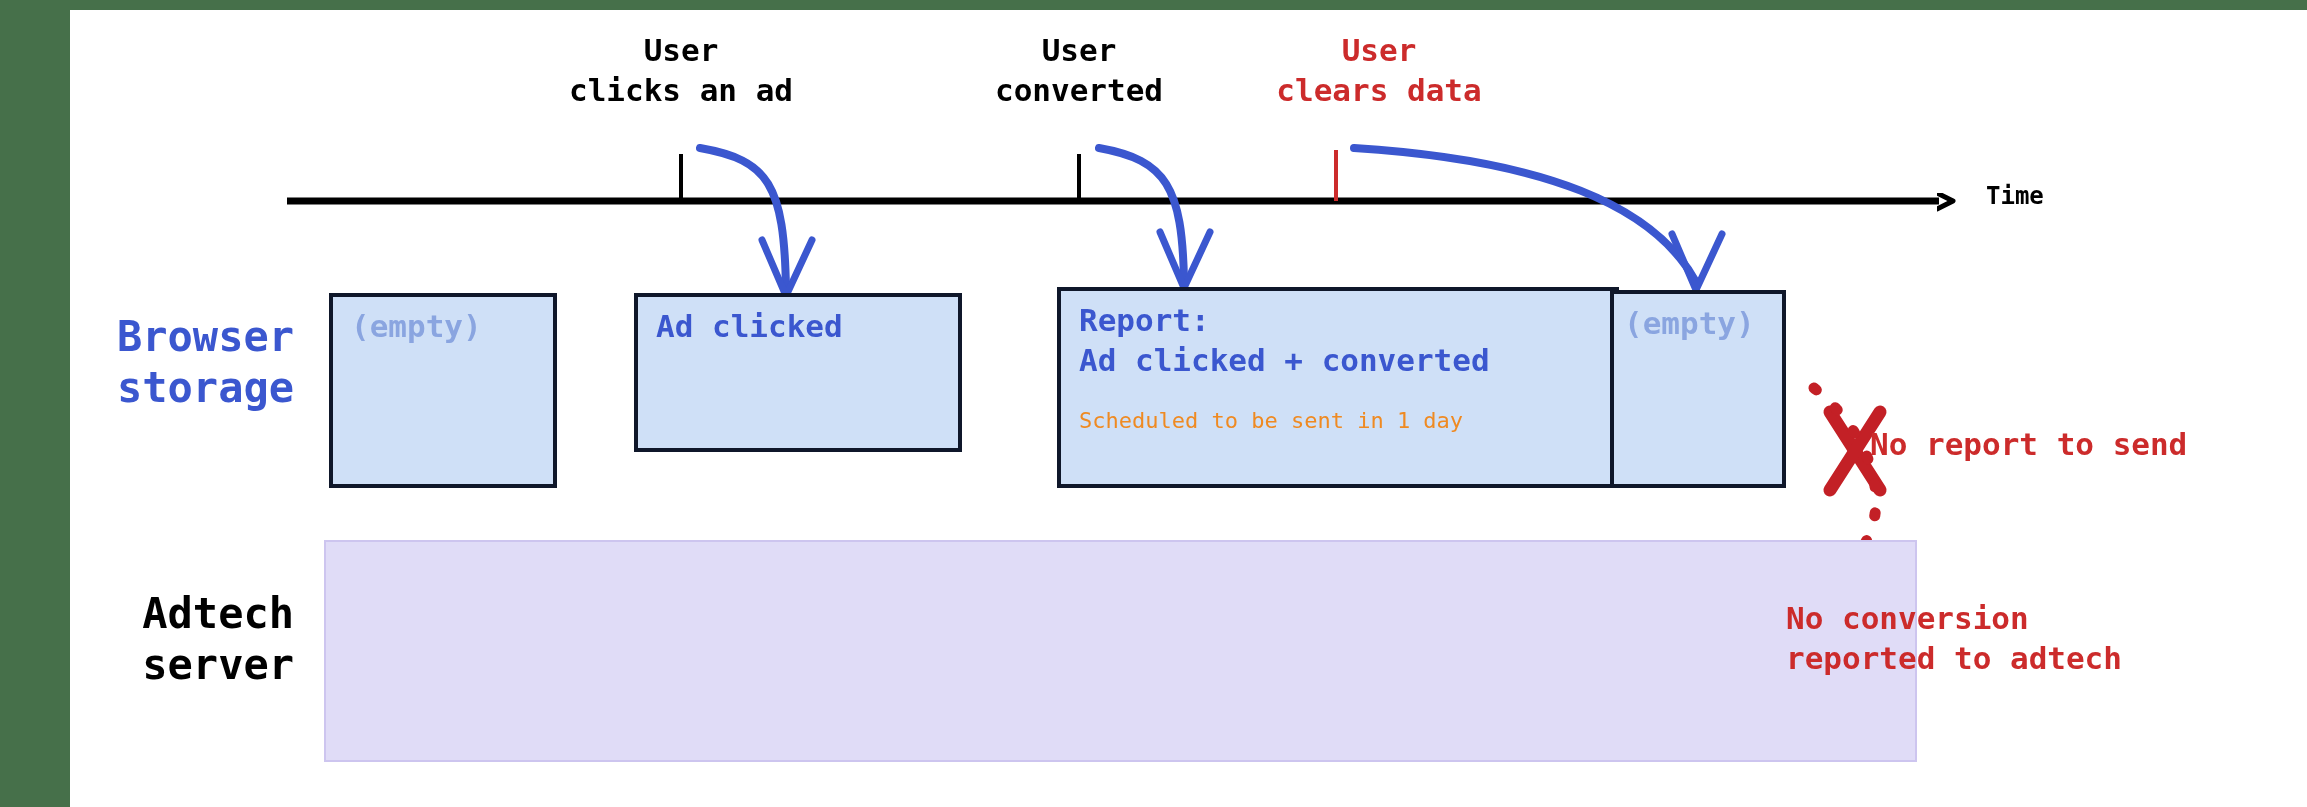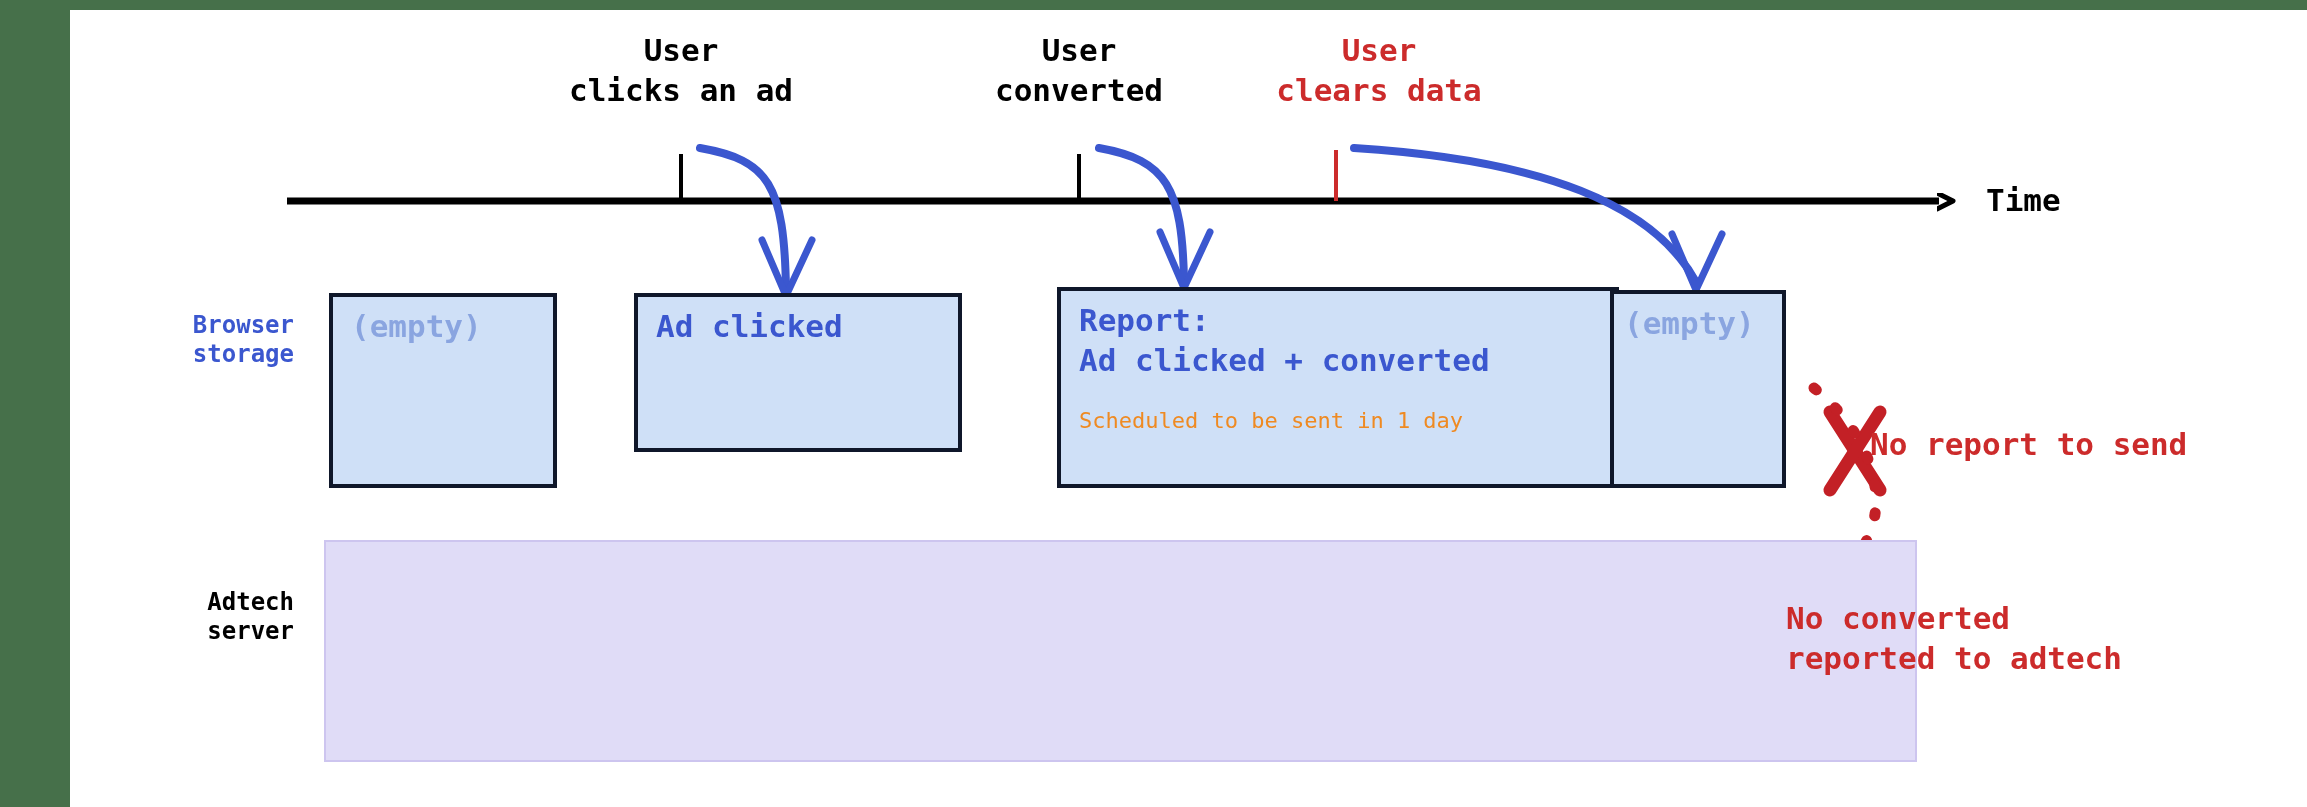--- a/index.html
+++ b/index.html
@@ -51,31 +51,31 @@
     text-align: center;
     white-space: pre;
     color: #000000;
   }
   .tl-label.red { color: #cc2b2b; }
 
   #time-word {
     position: absolute;
     left: 1962px;
     top: 182px;
-    font-size: 31px;
+    font-size: 24px;
     font-weight: bold;
     color: #000000;
     white-space: pre;
   }
 
   
   .row-label {
     position: absolute;
     text-align: right;
-    font-size: 24px;
+    font-size: 42px;
     font-weight: bold;
     line-height: 1.22;
     white-space: pre;
   }
   #browser-storage-label { color: #3b57cf; left: 20px; top: 311px; width: 250px; }
   #adtech-server-label   { color: #000000; left: 20px; top: 588px; width: 250px; }
 
   
   .store-box {
     position: absolute;
@@ -198,16 +198,16 @@
     </div>
 
     <div class="store-box" style="left:1586px; top:290px; width:176px; height:198px;">
       <div class="store-text muted" style="left:10px;">(empty)</div>
     </div>
 
     <div id="adtech-box"></div>
 
     <div class="red-note" id="no-report-note">No report to send</div>
 
-    <div class="red-note" id="no-conversion-note"><span>No converted</span><br><span>reported to adtech</span></div>
+    <div class="red-note" id="no-conversion-note"><span>No conversion</span><br><span>reported to adtech</span></div>
 
   </div>
 </div>
 
 </body></html>

